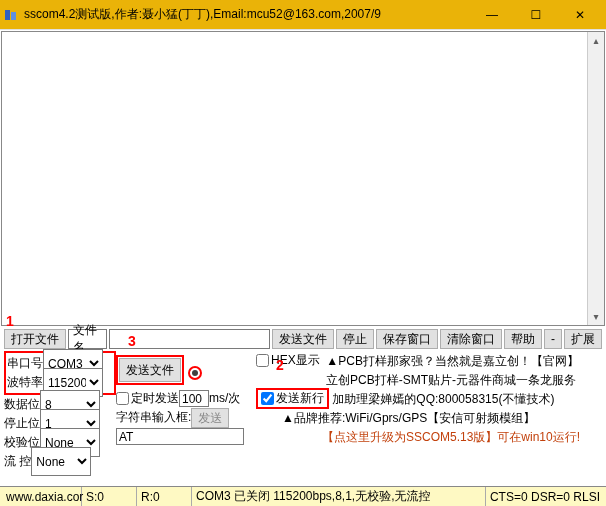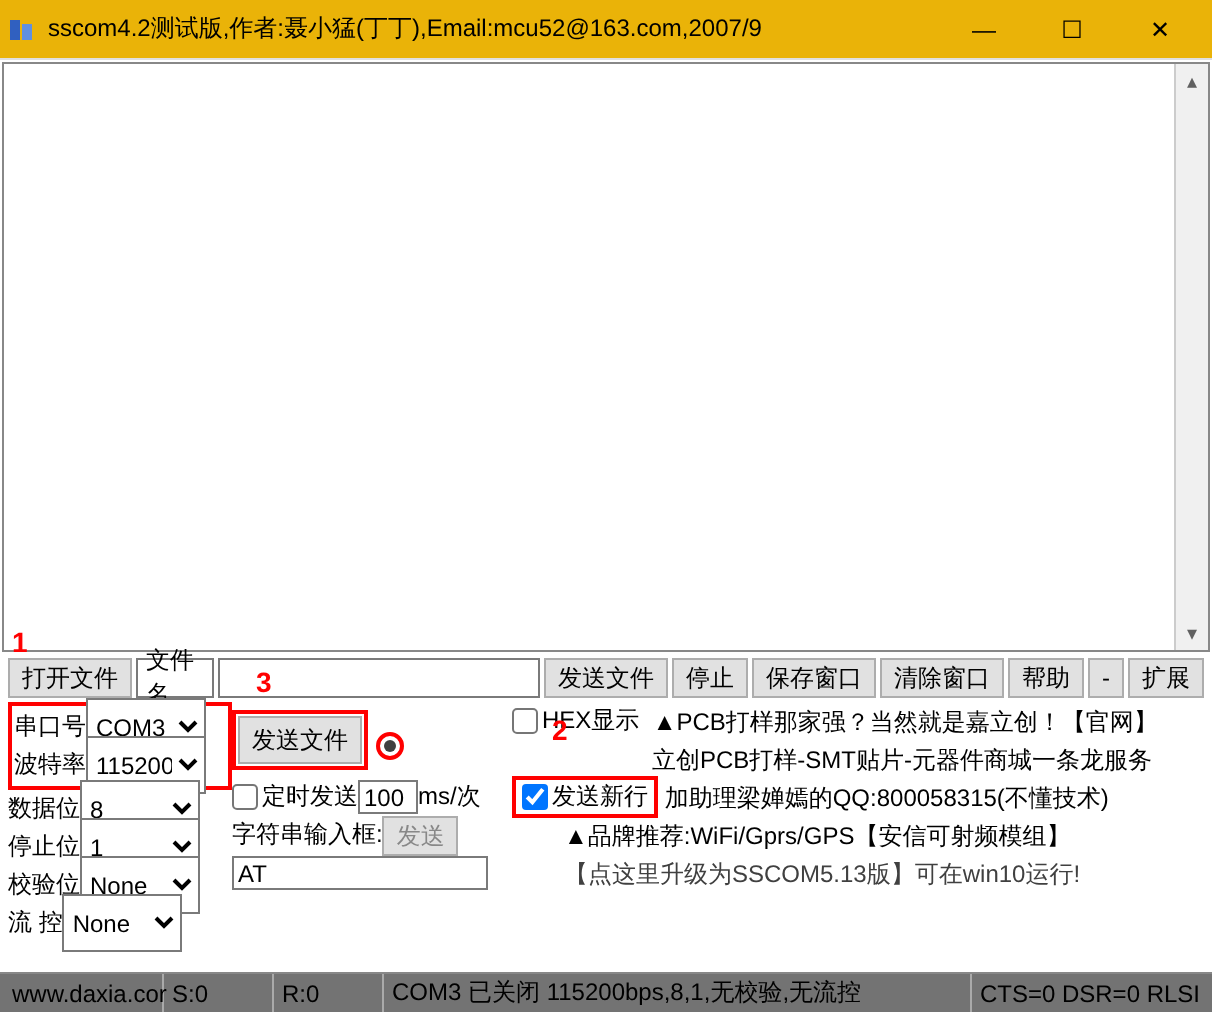--- a/index.html
+++ b/index.html
@@ -39,23 +39,23 @@
 .redbox { border: 2px solid #ff0000; padding: 1px; }
 
 input[type=checkbox] { vertical-align: middle; margin-right: 2px; }
 .txtinput { border: 1px solid #7a7a7a; height: 17px; background:#fff; padding:0 2px; }
 
 .cirdot { display:inline-block; width:14px; height:14px; border:2px solid #ff0000; border-radius:50%; position:relative; top:3px; }
 .cirdot::after { content:''; position:absolute; width:6px; height:6px; background:#404040; border-radius:50%; top:2px; left:2px; }
 
 .promo { line-height: 18px; }
 .tri { color:#000; }
-.redlink { color:#404040; }
+.redlink { color:#c2410c;margin-left:40px; }
 
-.statusbar { position:absolute; bottom:0; left:0; right:0; height:20px; border-top:1px solid #888; background:#737373; display:flex; align-items:center; padding:0 2px; font-size:12px; }
+.statusbar { position:absolute; bottom:0; left:0; right:0; height:20px; border-top:1px solid #888; background:#fef9c3; display:flex; align-items:center; padding:0 2px; font-size:12px; }
 .statusbar .cell { border-right:1px solid #aaa; padding:0 4px; height:100%; display:flex; align-items:center; }
 </style>
 </head>
 <body>
 
 <div class="titlebar">
   <span class="icon">
     <svg width="14" height="14">
         <rect x="1" y="2" width="5" height="10" fill="#3060c0"></rect>
         <rect x="7" y="4" width="5" height="8" fill="#6090e0"></rect>

